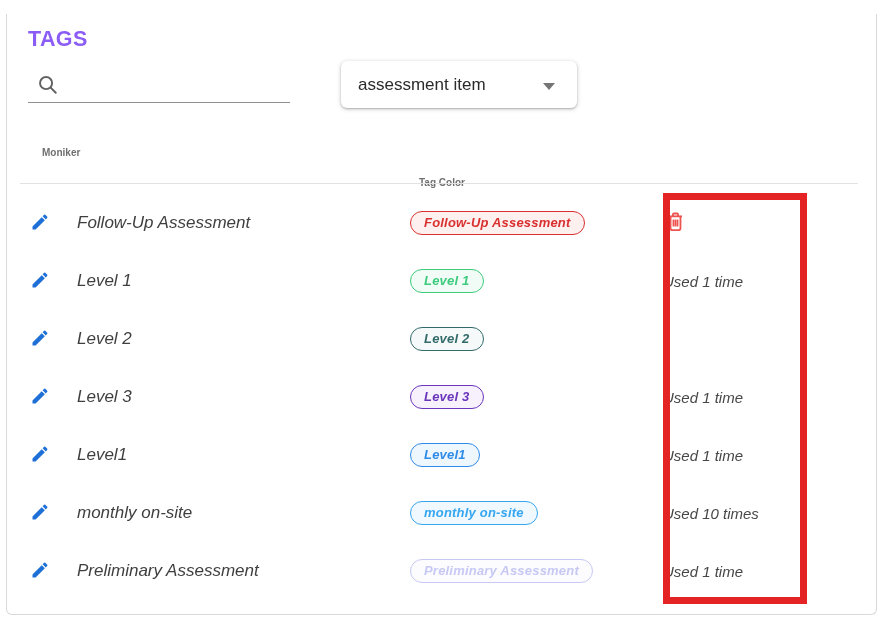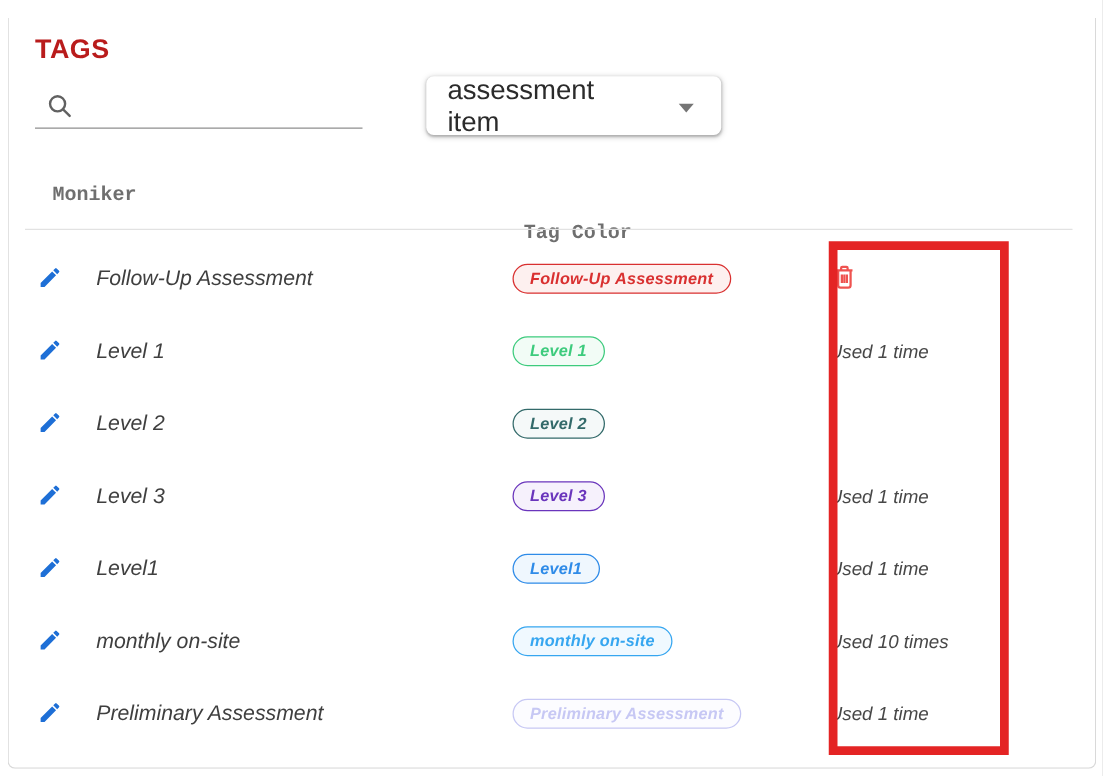--- a/index.html
+++ b/index.html
@@ -12,21 +12,21 @@
   }
   .card-border {
     position: absolute; left: 6px; right: 5px; top: 14px; bottom: 6px;
     border: 1px solid #d9d9d9; border-top: none;
     border-radius: 0 0 6px 6px;
     pointer-events: none;
   }
   .page-title {
     position: absolute; left: 28px; top: 27px;
     font-size: 21.5px; font-weight: bold; letter-spacing: 0.4px;
-    color: #b91c1c;
+    color: #8b5cf6;
   }
   
   .search-field {
     position: absolute; left: 28px; top: 66px; width: 262px; height: 37px;
     display: flex; align-items: center;
     border-bottom: 1px solid #8f8f8f;
   }
   .search-field input {
     border: none; outline: none; flex: 1;
     font-family: "Liberation Sans", sans-serif;
@@ -34,31 +34,31 @@
   }
   .search-field input::placeholder { color: #767676; opacity: 1; }
   .search-icon { display: flex; margin-left: 8px; }
   
   .dropdown {
     position: absolute; left: 341px; top: 61px; width: 236px; height: 47px;
     background: #fff; border-radius: 6px;
     box-shadow: 0 1px 2px rgba(0,0,0,0.22), 0 1px 5px rgba(0,0,0,0.18);
     display: flex; align-items: center;
     padding: 0 22px 0 17px;
-    font-size: 22px; color: #2b2b2b;
+    font-size: 17px; color: #2b2b2b;
     cursor: pointer;
     gap: 38px;
   }
   .caret-down {
     margin-left: auto; width: 0; height: 0;
     border-left: 6px solid transparent; border-right: 6px solid transparent;
     border-top: 7px solid #757575; transform: translateY(2px);
   }
   
-  .th { position: absolute; font-size: 16px; font-weight: bold; color: #6f6f6f; top: 147px; font-family: Liberation Mono, monospace; }
+  .th { position: absolute; font-size: 10px; font-weight: bold; color: #6f6f6f; top: 147px; }
   .th-moniker { left: 42px; }
   .th-tagcolor { left: 419px; margin-top: 30px; }
   .divider { position: absolute; left: 20px; top: 183px; width: 838px; height: 1px; background: #e2e2e2; }
   
   .rows { position: absolute; left: 28px; top: 194px; width: 778px; font-style: italic; }
   .row {
     display: grid; grid-template-columns: 49px 333px 253px 143px;
     height: 58px; align-items: center;
   }
   .edit-btn {

